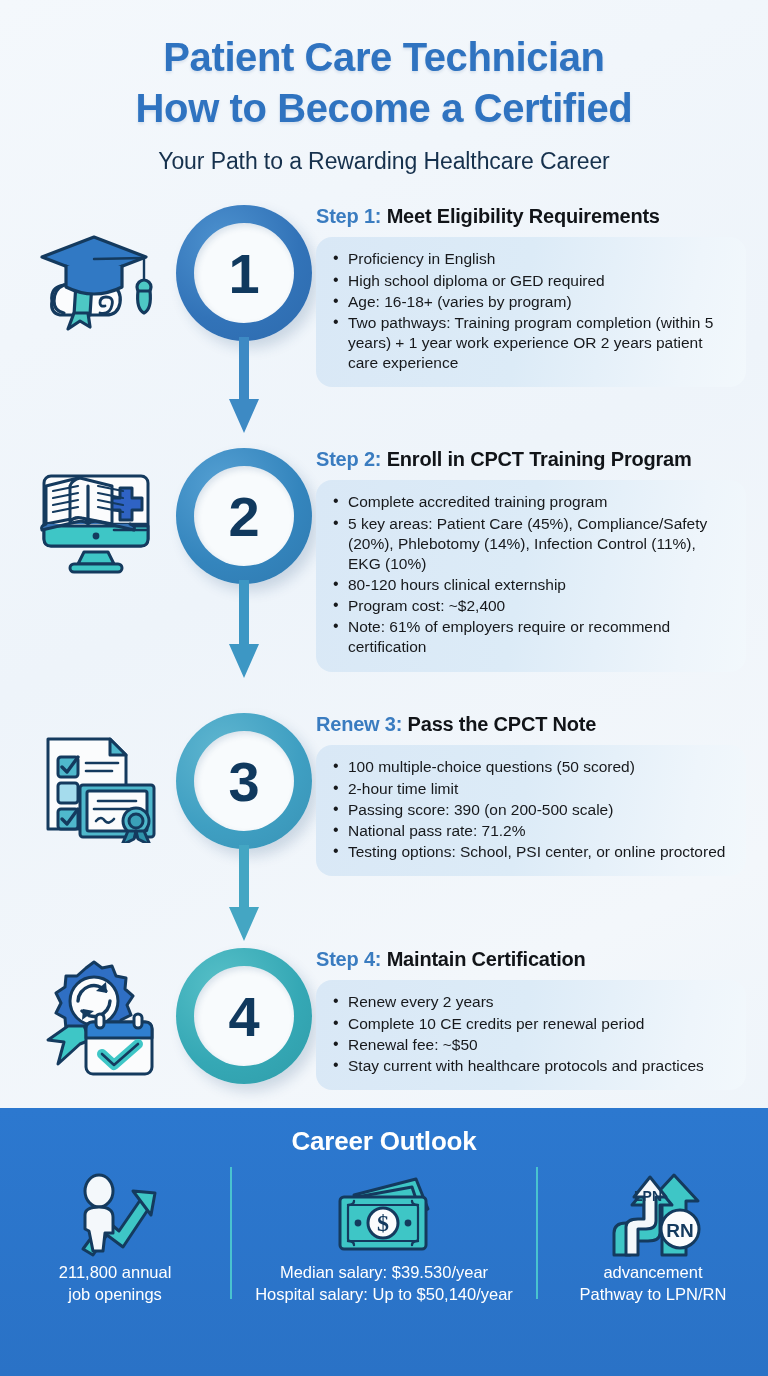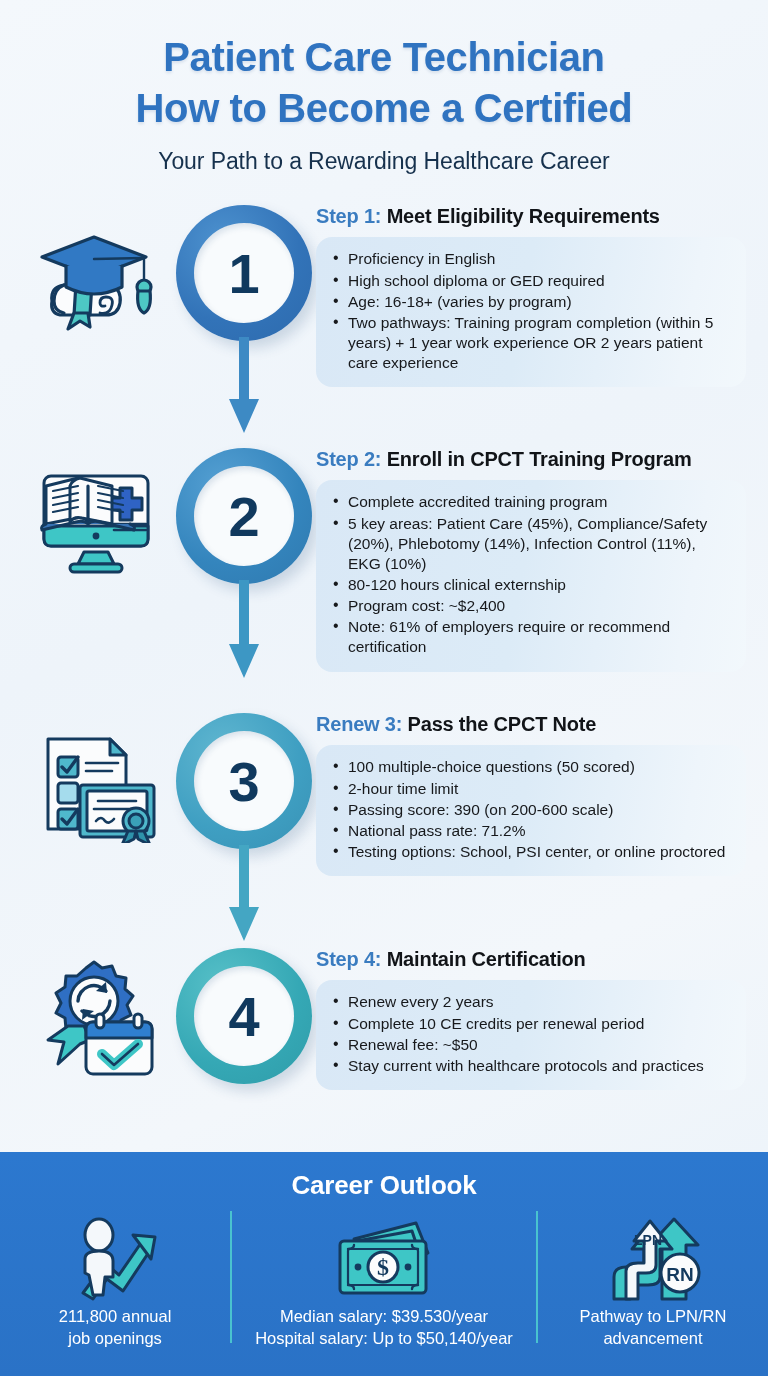--- a/index.html
+++ b/index.html
@@ -140,21 +140,21 @@
     font-size: 16px;
     color: #17191c;
   }
 
   
   .footer {
     position: absolute;
     left: 0;
     bottom: 0;
     width: 768px;
-    height: 224px;
+    height: 268px;
     background: linear-gradient(180deg, #2c78cf 0%, #2a72c6 100%);
     padding-top: 18px;
   }
   .footer-title {
     text-align: center;
     color: #ffffff;
     font-size: 26px;
     font-weight: bold;
     letter-spacing: -0.2px;
     margin-bottom: 6px;
@@ -344,21 +344,21 @@
       </div>
       <div class="step-body">
         <div class="step-head">
           <span class="lbl">Renew 3:</span>
           <span>Pass the CPCT Note</span>
         </div>
         <div class="panel">
           <ul>
             <li>100 multiple-choice questions (50 scored)</li>
             <li>2-hour time limit</li>
-            <li>Passing score: 390 (on 200-600 scale)</li>
+            <li>Passing score: 390 (on 200-500 scale)</li>
             <li>National pass rate: 71.2%</li>
             <li>Testing options: School, PSI center, or online proctored</li>
           </ul>
         </div>
       </div>
     </div>
 
     <div class="step s4">
       <div class="step-icon">
         <svg viewBox="0 0 136 118">
@@ -454,21 +454,21 @@
               <path d="M62 84 L62 30 L50 30 L74 4 L98 30 L86 30 L86 84 Z" fill="#3ec6c6"></path>
               <path d="M14 84 L14 62 Q14 52 26 52 L44 52 L44 34 L32 34 L52 10 L72 34 L60 34 L60 62 Q60 70 48 70 L30 70 L30 84 Z" fill="#3ec6c6"></path>
               <path d="M26 84 L26 56 Q26 48 38 48 L44 48 L44 26 L34 26 L50 6 L66 26 L56 26 L56 50 Q56 58 46 58 L38 58 L38 84 Z" fill="#f4f8fb"></path>
               <text x="48" y="30" font-family="Liberation Sans, sans-serif" font-size="14" font-weight="bold" fill="#143a5e" stroke="none" text-anchor="middle">LPN</text>
               <circle cx="80" cy="58" r="19" fill="#fbfcfd"></circle>
               <text x="80" y="66" font-family="Liberation Sans, sans-serif" font-size="19" font-weight="bold" fill="#143a5e" stroke="none" text-anchor="middle">RN</text>
             </g>
           </svg>
         </div>
         <div class="stat-text">
+          <div>advancement</div>
           <div>Pathway to LPN/RN</div>
-          <div>advancement</div>
         </div>
       </div>
 
     </div>
   </div>
 
 </div>
 
 </body></html>

